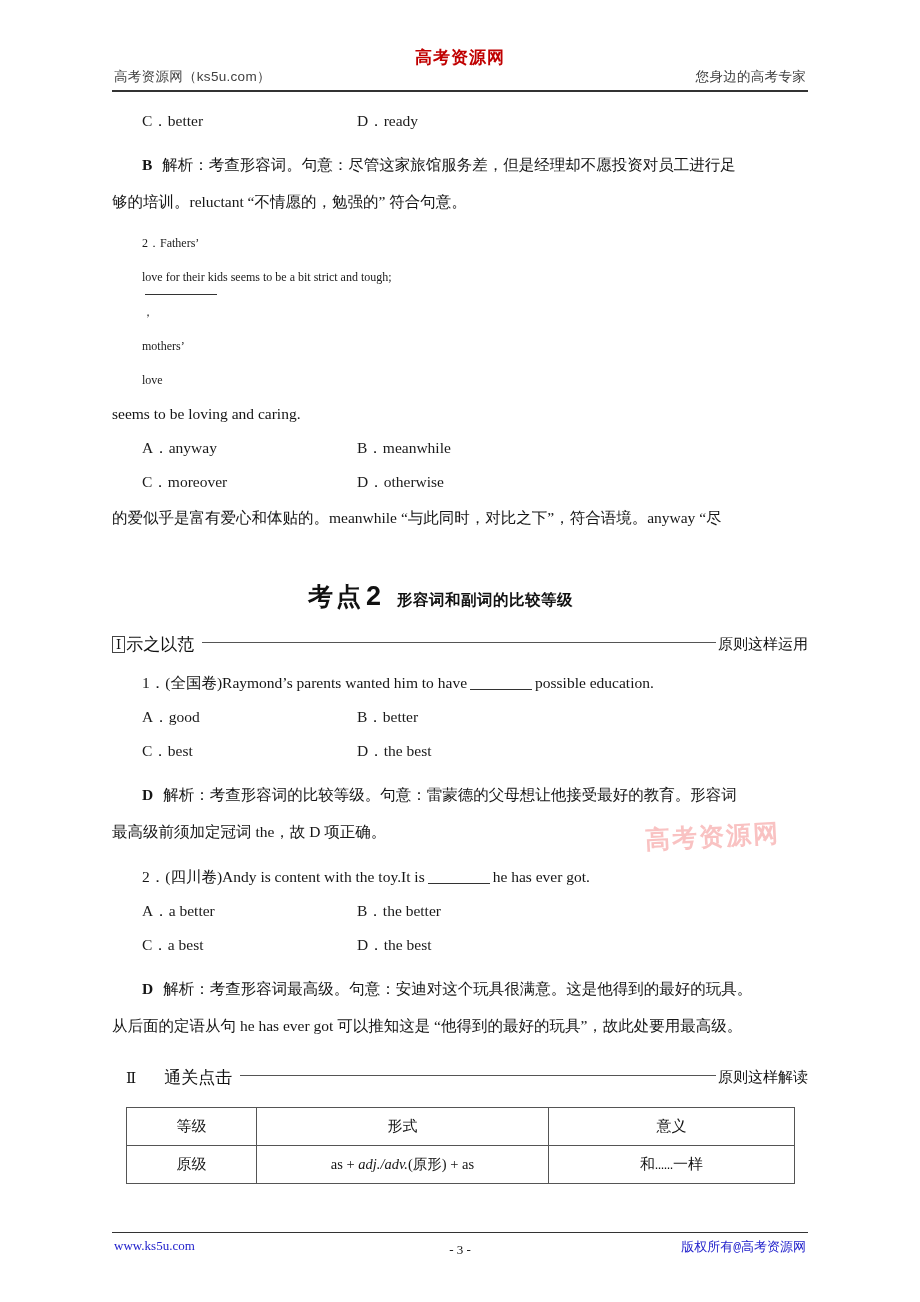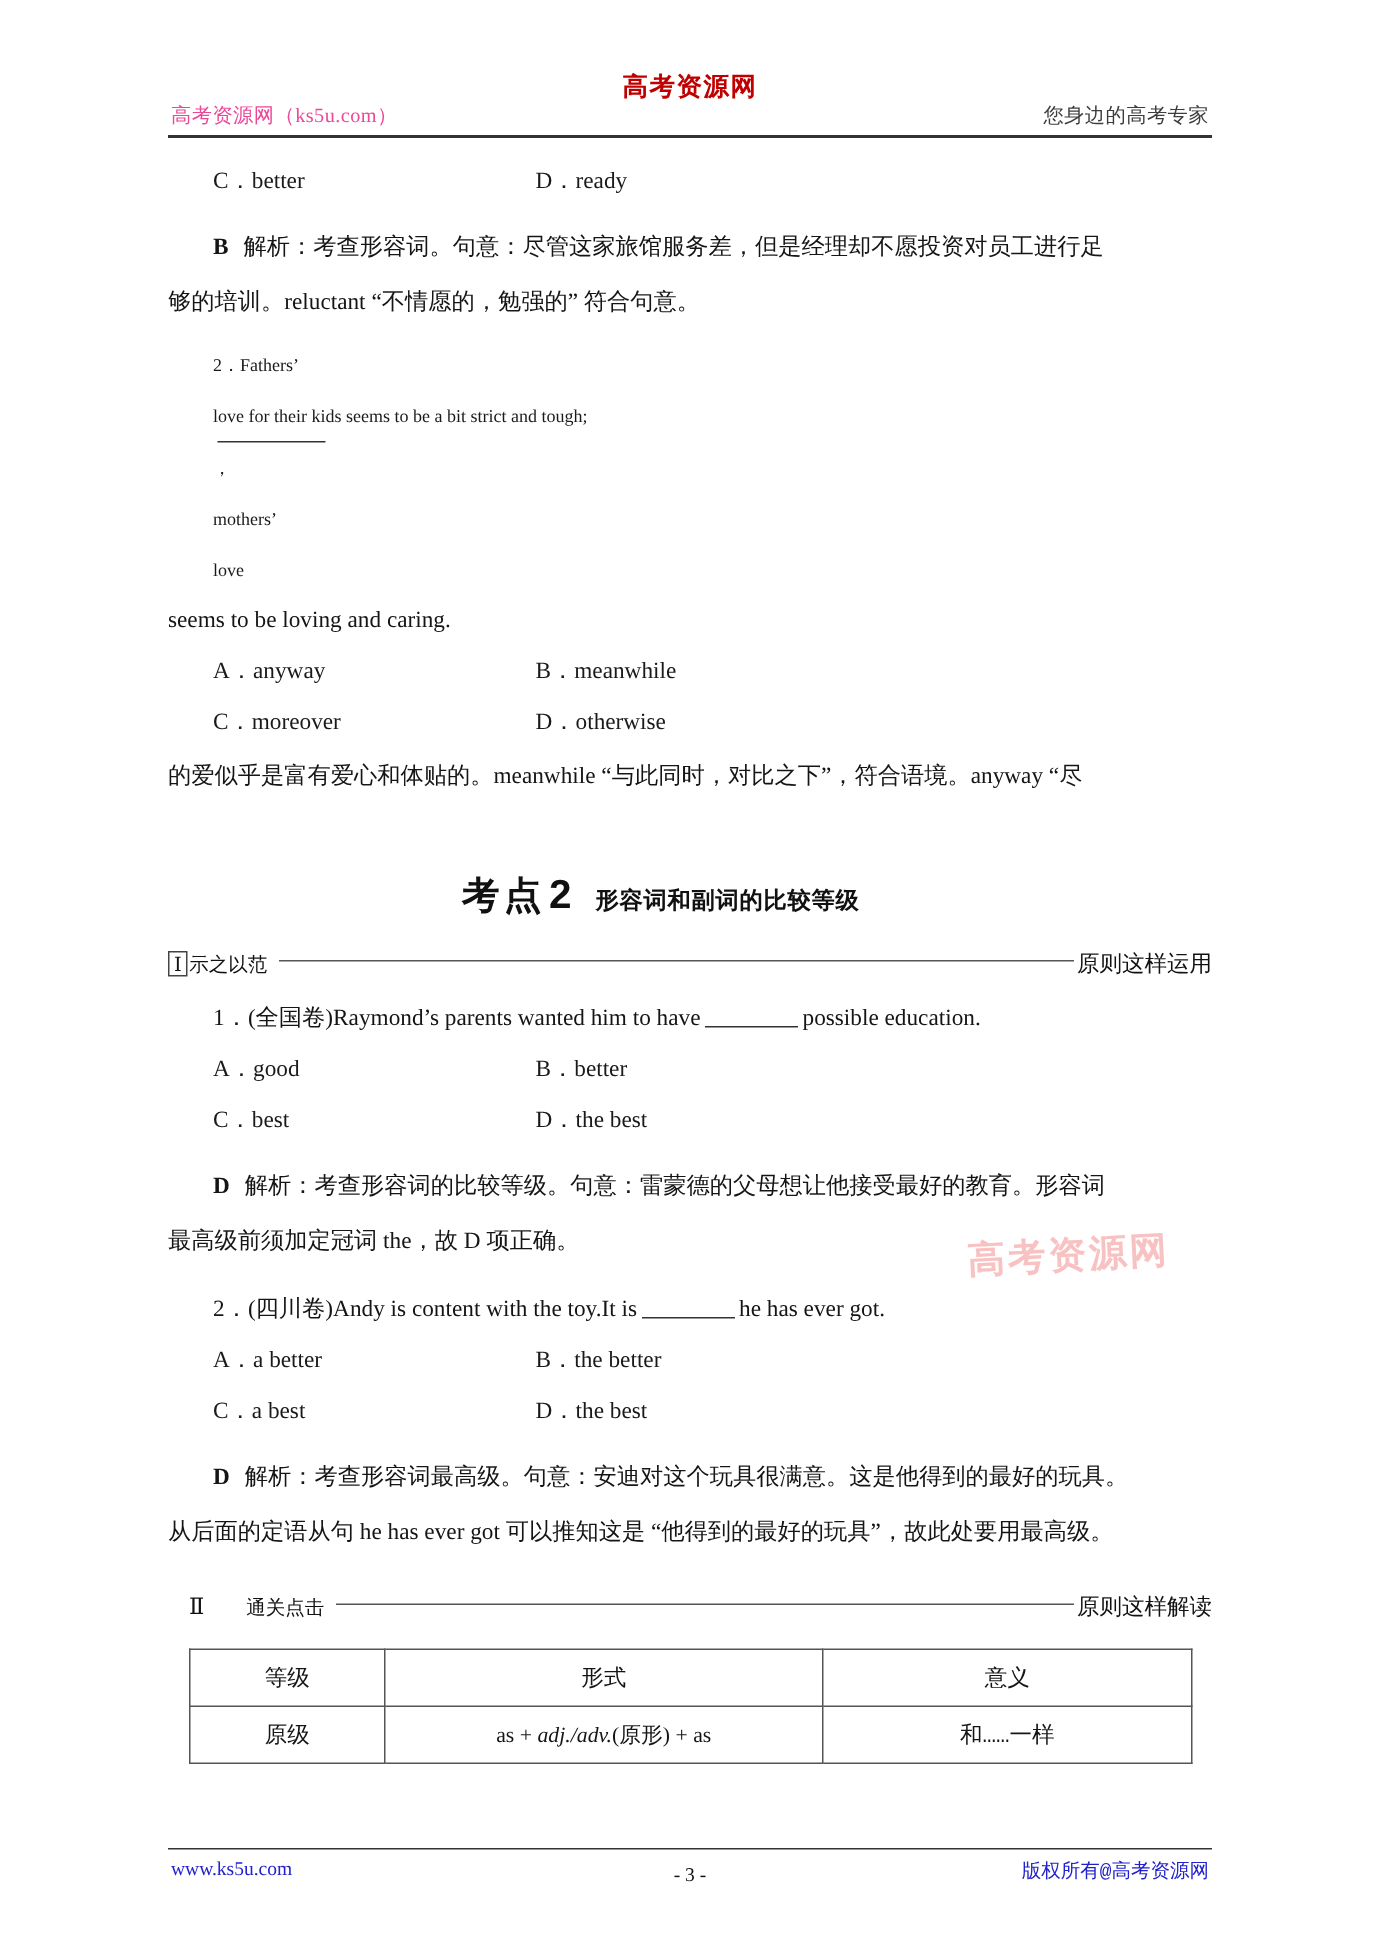--- a/index.html
+++ b/index.html
@@ -42,22 +42,22 @@
     font-weight: bold;
     color: #c00000;
     letter-spacing: 1px;
     line-height: 20px;
   }
   .header-left {
     position: absolute;
     left: 2px;
     top: 20px;
     font-size: 13.5px;
-    color: #ec4899;
-    font-family: Liberation Serif, serif;
+    color: #404040;
+    font-family: Liberation Sans, sans-serif;
     letter-spacing: 0.3px;
   }
   .header-right {
     position: absolute;
     right: 2px;
     top: 20px;
     font-size: 13.5px;
     color: #3d3d3d;
     font-family: "Liberation Serif", "DejaVu Serif", serif;
     letter-spacing: 0.3px;
@@ -184,21 +184,21 @@
     margin-right: 1px;
   }
   .part-num-plain {
     font-size: 15px;
     margin-right: 28px;
     font-family: "Liberation Serif", "DejaVu Serif", serif;
   }
   .part-name {
     white-space: nowrap;
     font-family: "Liberation Sans", "DejaVu Sans", sans-serif;
-    font-size: 13px;
+    font-size: 17px;
   }
   .part-rule {
     flex: 1;
     border-bottom: 1.3px solid #555;
     margin: 0 2px 4px 8px;
     height: 1px;
   }
   .part-tail {
     white-space: nowrap;
     font-family: "Liberation Sans", "DejaVu Sans", sans-serif;

